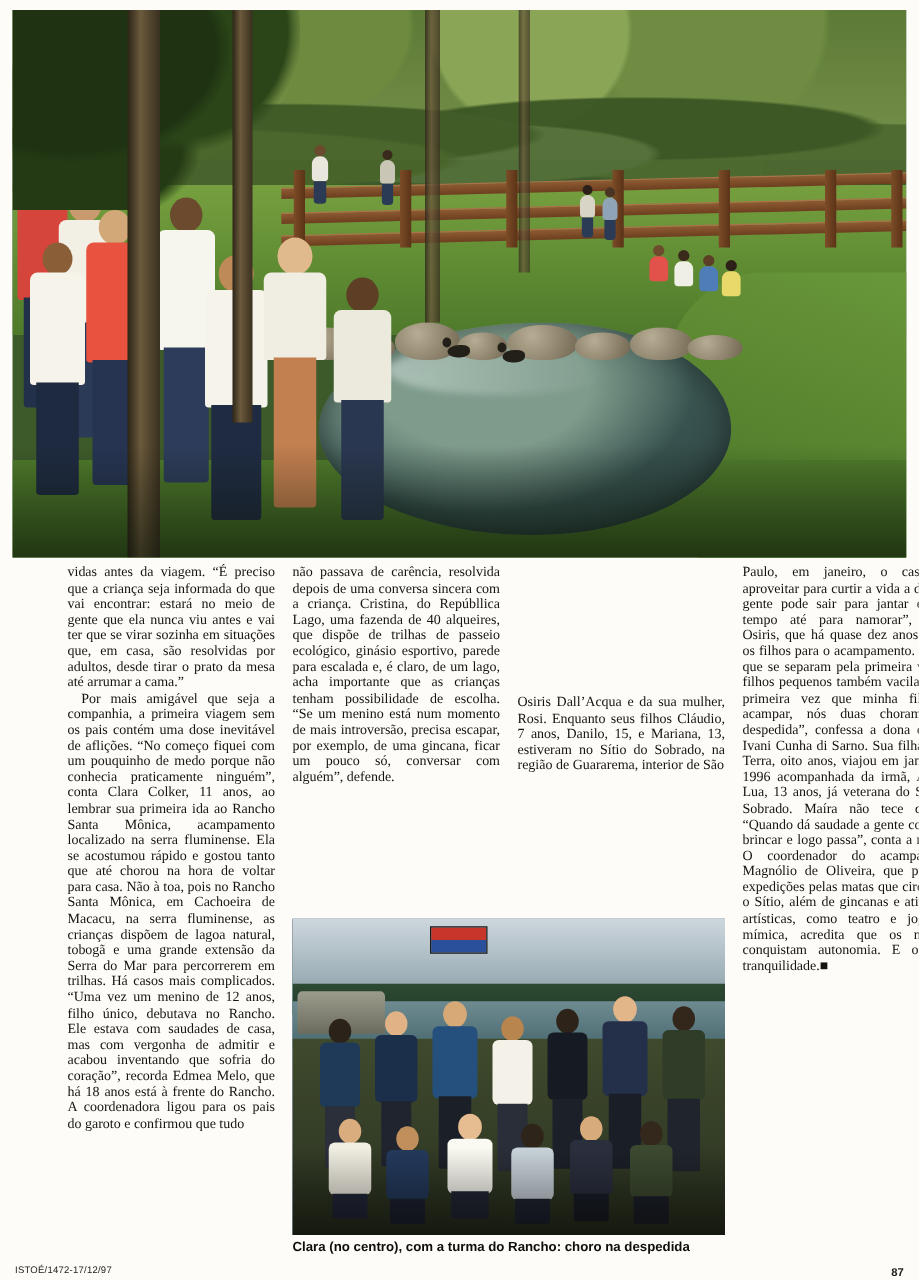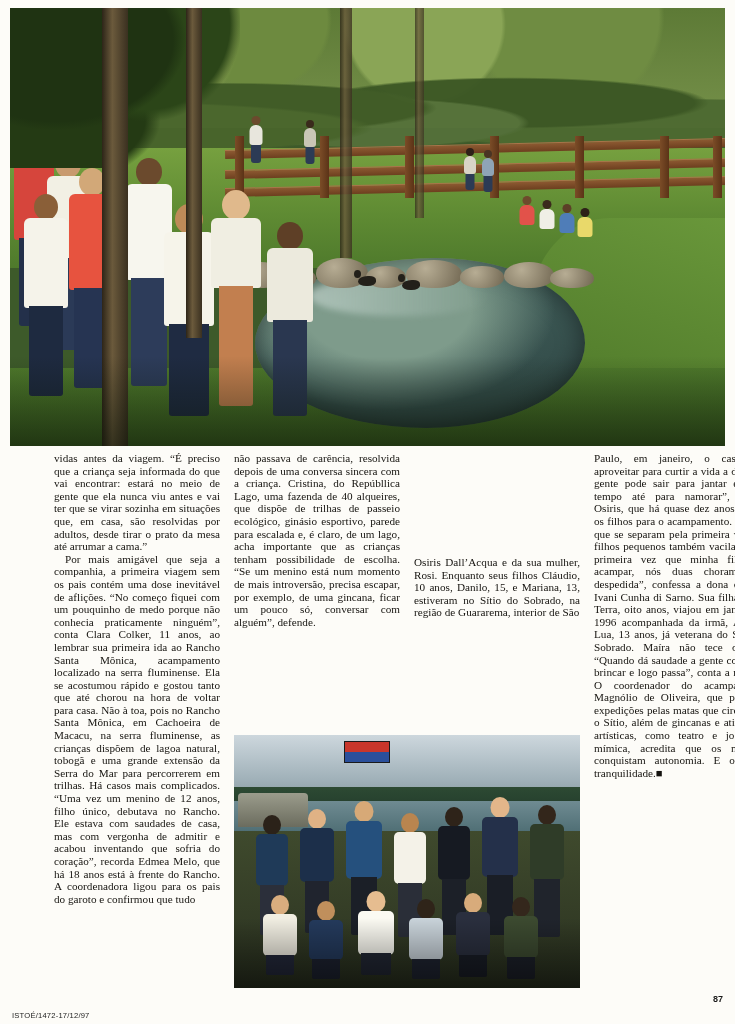--- a/index.html
+++ b/index.html
@@ -245,21 +245,21 @@
     color:#0f0d0a;
   }
 
   
   .footer-left {
     position:absolute; left:12px; bottom:4px;
     font-family:"Liberation Sans", sans-serif;
     font-size:7.6px; letter-spacing:.2px; color:#1a1a1a;
   }
   .footer-right {
-    position:absolute; right:12px; bottom:20px;
+    position:absolute; right:12px; bottom:1px;
     font-family:"Liberation Sans", sans-serif;
     font-weight:bold; font-size:9px; color:#1a1a1a;
   }
   .endmark {
     display:inline-block;
     font-family:"Liberation Sans", sans-serif;
     font-weight:bold;
   }
 </style>
 </head>
@@ -410,21 +410,21 @@
         <p class="first">vidas antes da viagem. “É preciso que a criança seja informada do que vai encontrar: estará no meio de gente que ela nunca viu antes e vai ter que se virar sozinha em situações que, em casa, são resolvidas por adultos, desde tirar o prato da mesa até arrumar a cama.”</p>
         <p>Por mais amigável que seja a companhia, a primeira viagem sem os pais contém uma dose inevitável de aflições. “No começo fiquei com um pouquinho de medo porque não conhecia praticamente ninguém”, conta Clara Colker, 11 anos, ao lembrar sua primeira ida ao Rancho Santa Mônica, acampamento localizado na serra fluminense. Ela se acostumou rápido e gostou tanto que até chorou na hora de voltar para casa. Não à toa, pois no Rancho Santa Mônica, em Cachoeira de Macacu, na serra fluminense, as crianças dispõem de lagoa natural, tobogã e uma grande extensão da Serra do Mar para percorrerem em trilhas. Há casos mais complicados. “Uma vez um menino de 12 anos, filho único, debutava no Rancho. Ele estava com saudades de casa, mas com vergonha de admitir e acabou inventando que sofria do coração”, recorda Edmea Melo, que há 18 anos está à frente do Rancho. A coordenadora ligou para os pais do garoto e confirmou que tudo</p>
       </div>
 
       <div class="col col2">
         <p class="first">não passava de carência, resolvida depois de uma conversa sincera com a criança. Cristina, do Repúbllica Lago, uma fazenda de 40 alqueires, que dispõe de trilhas de passeio ecológico, ginásio esportivo, parede para escalada e, é claro, de um lago, acha importante que as crianças tenham possibilidade de escolha. “Se um menino está num momento de mais introversão, precisa escapar, por exemplo, de uma gincana, ficar um pouco só, conversar com alguém”, defende.</p>
       </div>
 
 
       <div class="col col3" style="top:104px;">
-        <p class="first">Osiris Dall’Acqua e da sua mulher, Rosi. Enquanto seus filhos Cláudio, 10 anos, Danilo, 15, e Mariana, 13, estiveram no Sítio do Sobrado, na região de Guararema, interior de São</p>
+        <p class="first">Osiris Dall’Acqua e da sua mulher, Rosi. Enquanto seus filhos Cláudio, 7 anos, Danilo, 15, e Mariana, 13, estiveram no Sítio do Sobrado, na região de Guararema, interior de São</p>
       </div>
 
       <div class="col col4">
         <p class="first">Paulo, em janeiro, o casal vai aproveitar para curtir a vida a dois. “A gente pode sair para jantar e sobra tempo até para namorar”, afirma Osiris, que há quase dez anos manda os filhos para o acampamento. Os pais que se separam pela primeira vez dos filhos pequenos também vacilam. “Na primeira vez que minha filha foi acampar, nós duas choramos na despedida”, confessa a dona de casa Ivani Cunha di Sarno. Sua filha Maíra Terra, oito anos, viajou em janeiro de 1996 acompanhada da irmã, Andréia Lua, 13 anos, já veterana do Sítio do Sobrado. Maíra não tece queixas. “Quando dá saudade a gente começa a brincar e logo passa”, conta a menina. O coordenador do acampamento, Magnólio de Oliveira, que promove expedições pelas matas que circundam o Sítio, além de gincanas e atividades artísticas, como teatro e jogos de mímica, acredita que os menores conquistam autonomia. E os pais, tranquilidade.<span class="endmark"> ■</span></p>
       </div>
 
       <div class="bottom-photo">
         <div class="bp-sky"></div>
         <div class="bp-hill"></div>
         <div class="bp-lake"></div>
@@ -495,20 +495,23 @@
         </div>
         <div class="bp-kid" style="left:266px; top:162px; width:42px; height:82px;">
           <div class="h" style="top:0; width:18px; height:20px; background:#34271c;"></div>
           <div class="b" style="top:19px; width:34px; height:42px; background:#3c4a30;"></div>
           <div class="l" style="top:60px; width:28px; height:22px; background:#1c2029;"></div>
         </div>
 
         <div class="bp-shadow"></div>
       </div>
 
+      <div class="caption">
+        <span>Clara (no centro), com a turma do Rancho: choro na despedida</span>
+      </div>
 
     </div>
   </div>
 
   <div class="footer-left">ISTOÉ/1472-17/12/97</div>
   <div class="footer-right">87</div>
 
 </div>
 
 </body></html>

